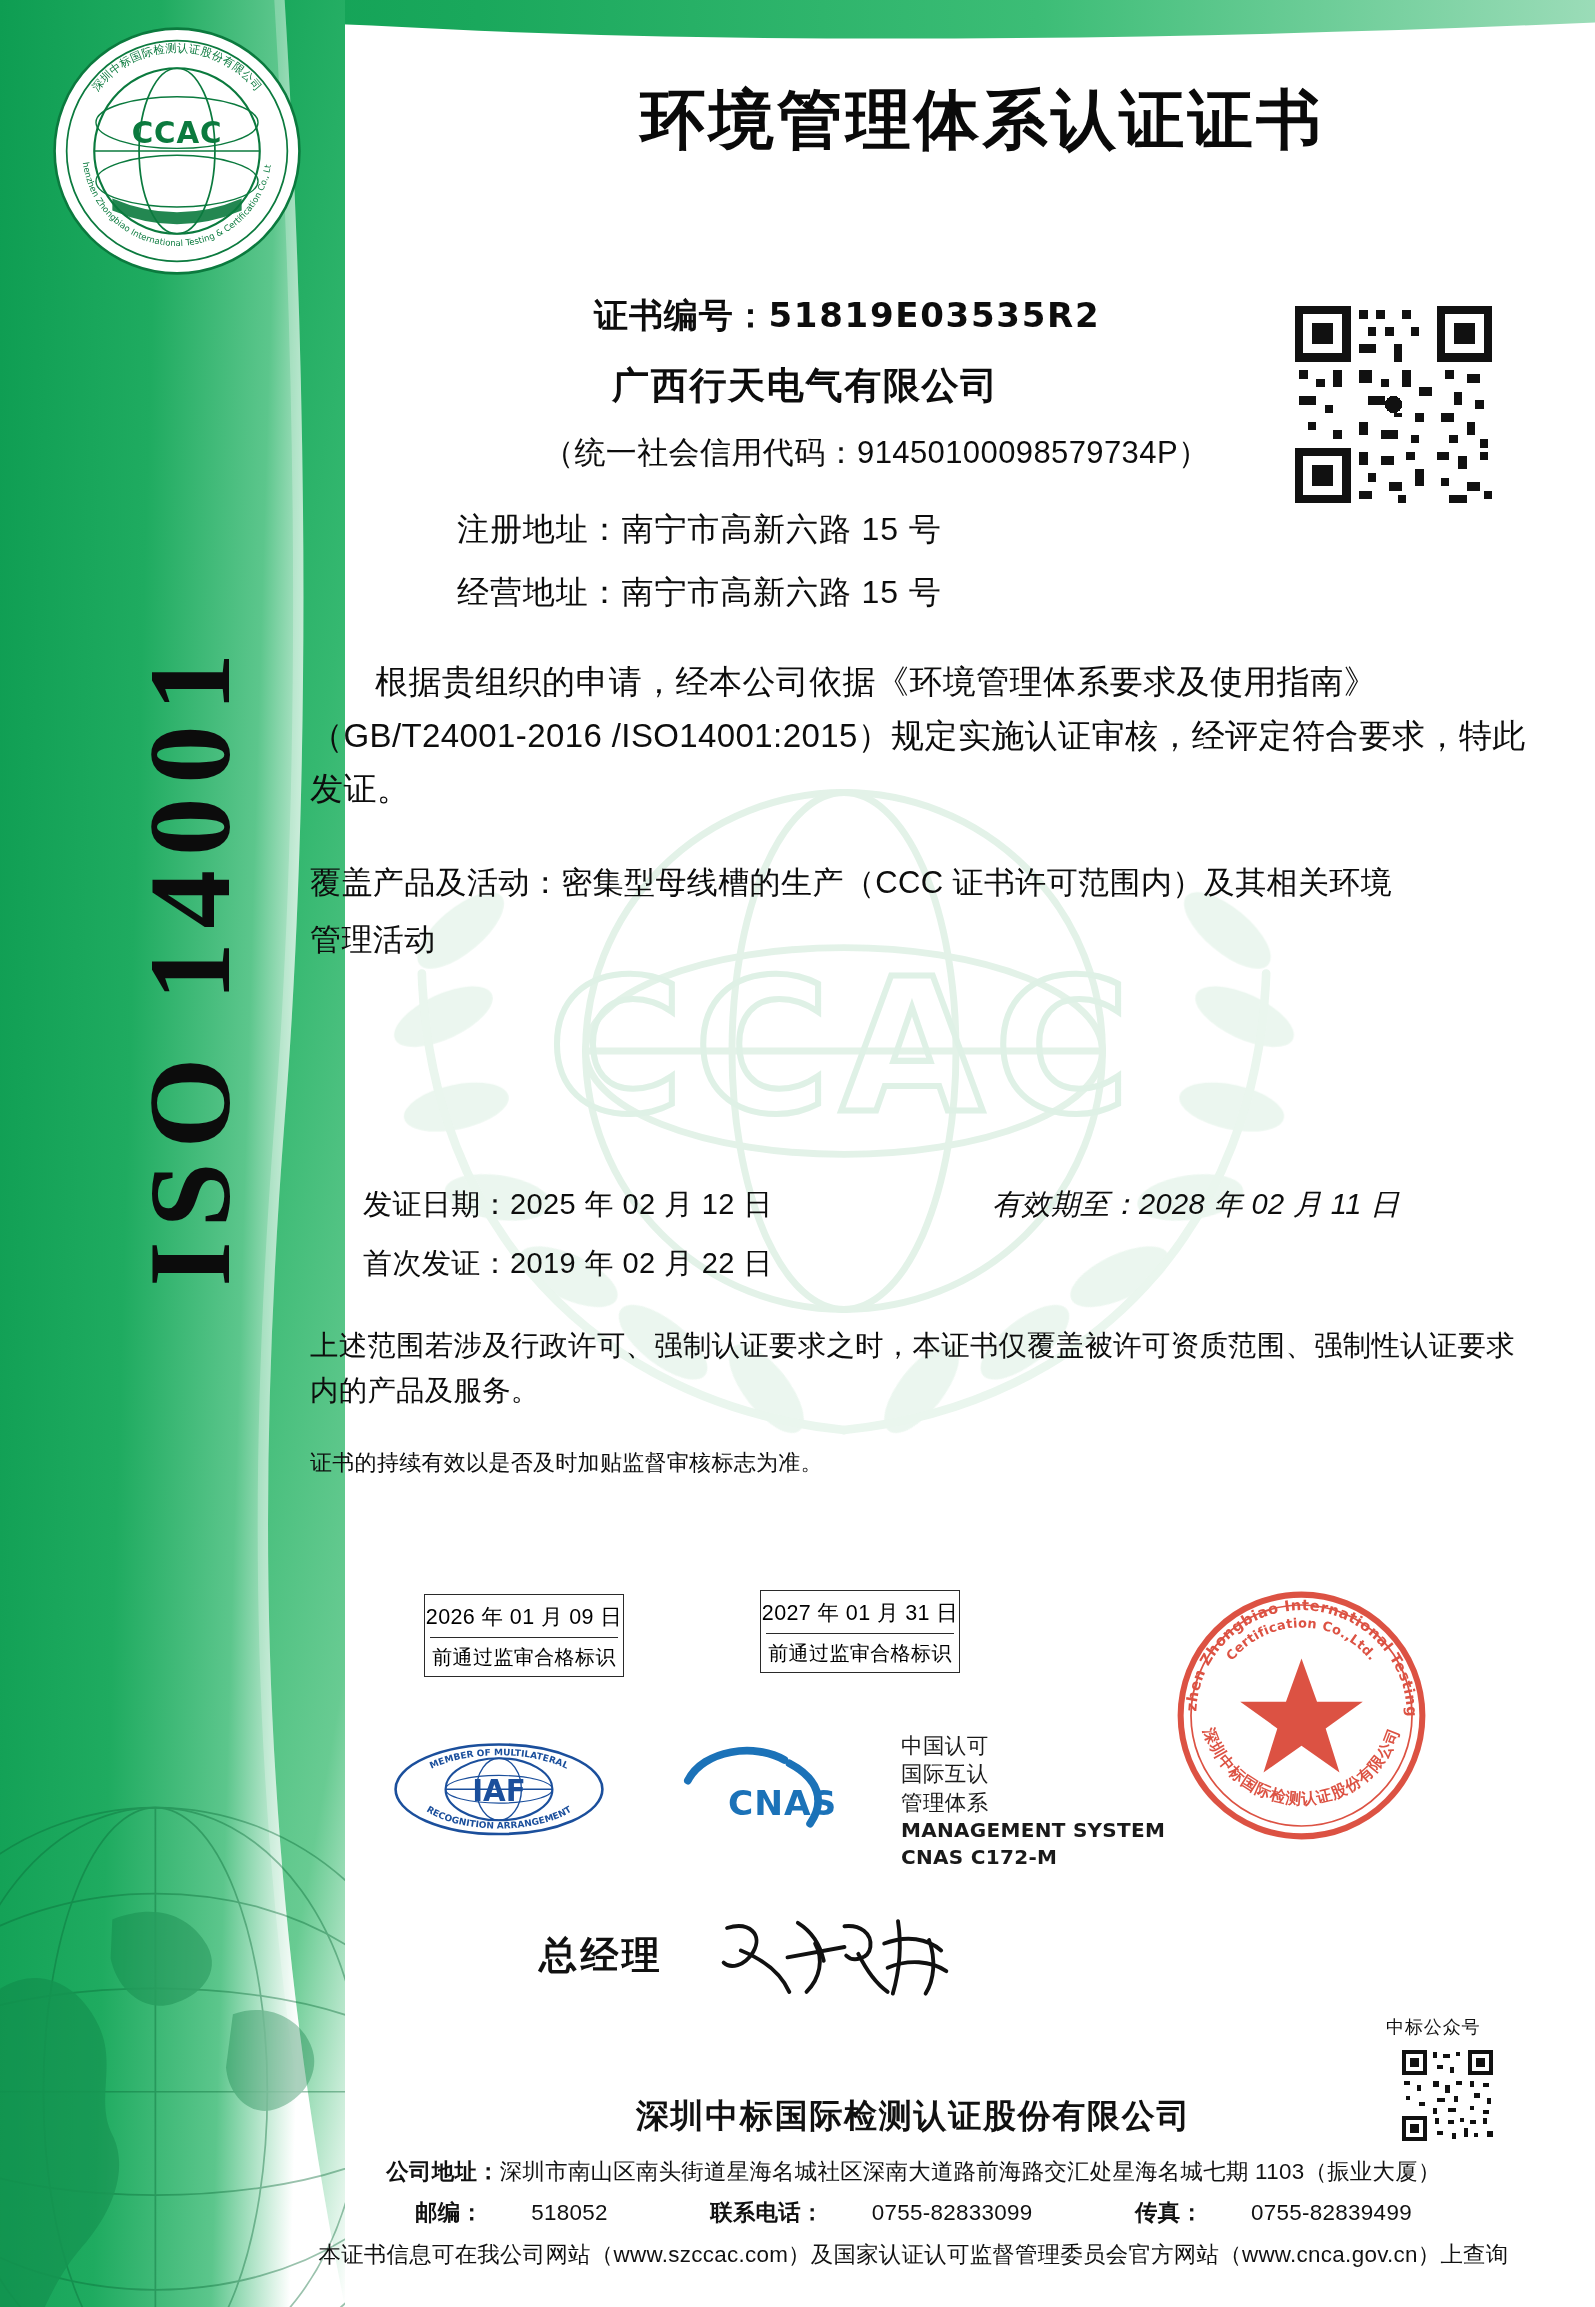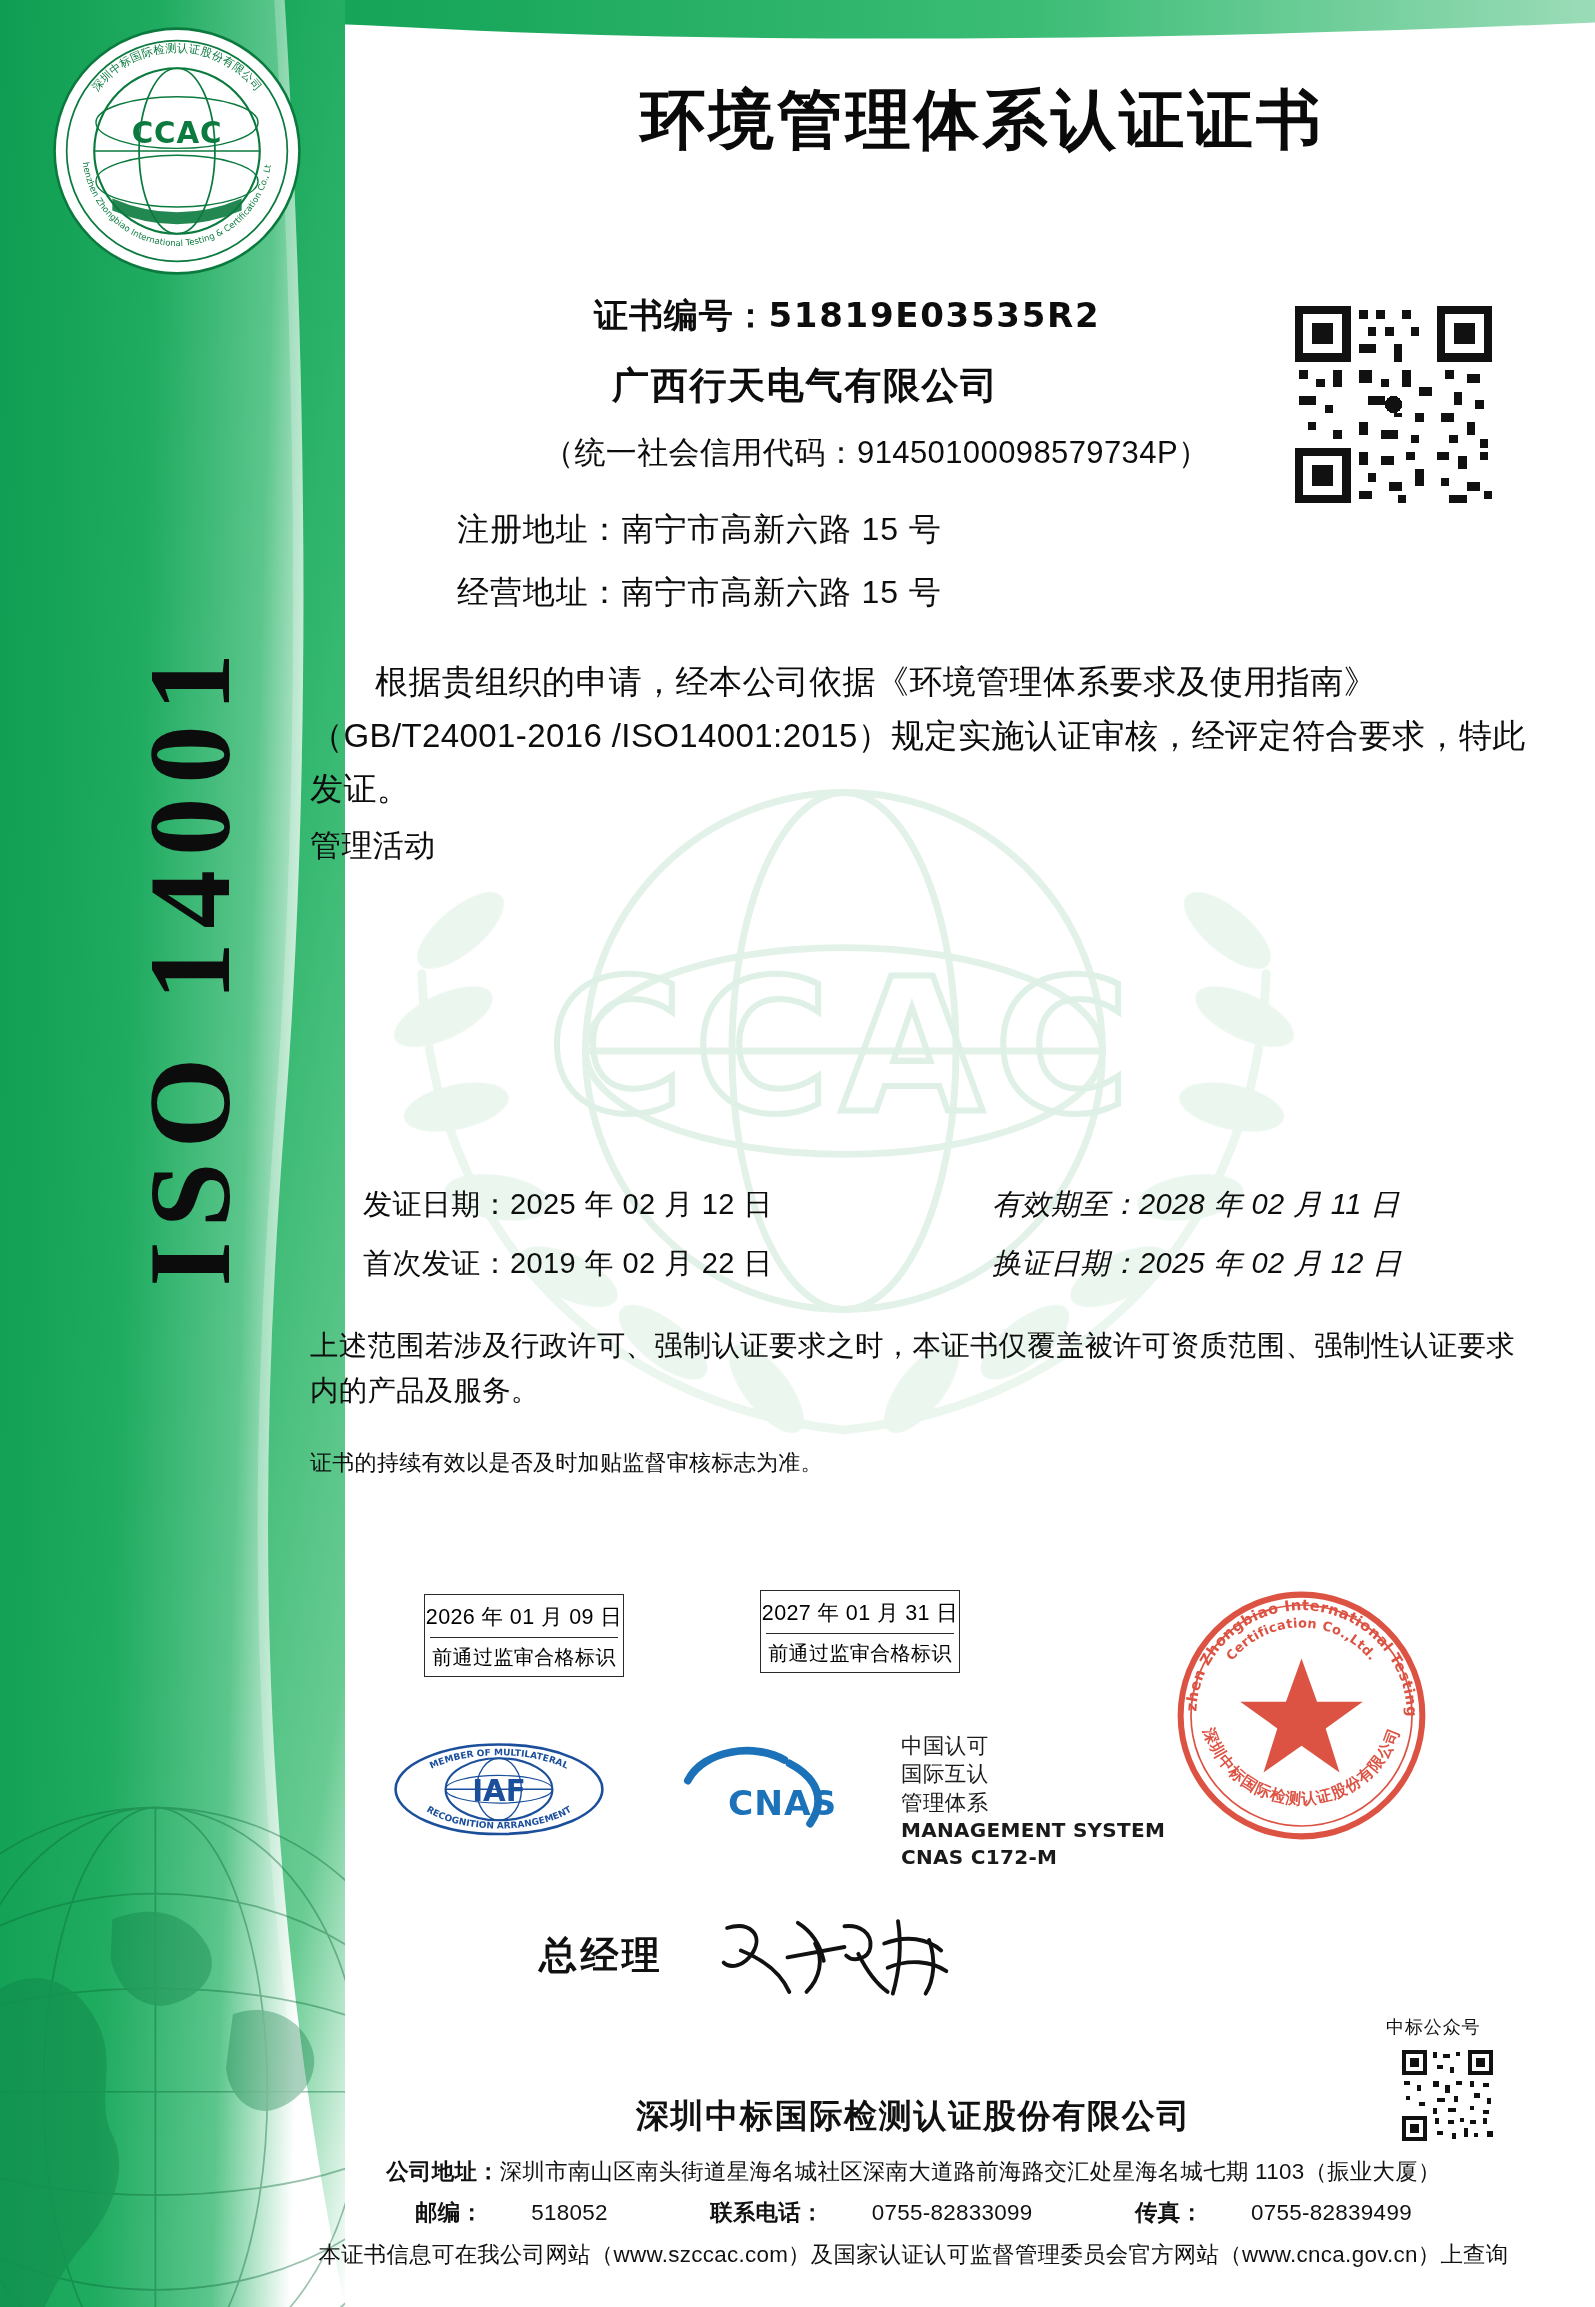--- a/index.html
+++ b/index.html
@@ -512,37 +512,35 @@
 
     <div class="company">广西行天电气有限公司</div>
 
     <div class="credit">（统一社会信用代码：91450100098579734P）</div>
 
     <div class="addr">注册地址：南宁市高新六路 15 号</div>
     <div class="addr">经营地址：南宁市高新六路 15 号</div>
 
     <div class="para indent">根据贵组织的申请，经本公司依据《环境管理体系要求及使用指南》（GB/T24001-2016 /ISO14001:2015）规定实施认证审核，经评定符合要求，特此发证。</div>
 
+    <div class="scope">覆盖产品及活动：密集型母线槽的生产（CCC 证书许可范围内）及其相关环境</div>
     <div class="scope" style="margin-top:3.4px;">管理活动</div>
 
     <div class="dates">
       <div class="row">
         <div class="col-l">
           <span>发证日期：</span><span>2025 年 02 月 12 日</span>
         </div>
         <div class="col-r">
           <span>有效期至：</span><span>2028 年 02 月 11 日</span>
         </div>
       </div>
       <div class="row">
         <div class="col-l">
           <span>首次发证：</span><span>2019 年 02 月 22 日</span>
-        </div>
-        <div class="col-r">
-          <span>换证日期：</span><span>2025 年 02 月 12 日</span>
         </div>
       </div>
     </div>
 
     <div class="note">上述范围若涉及行政许可、强制认证要求之时，本证书仅覆盖被许可资质范围、强制性认证要求内的产品及服务。</div>
     <div class="note2">证书的持续有效以是否及时加贴监督审核标志为准。</div>
   </div>
 
   <div class="surv-box" id="surv1">
     <div class="d1">2026 年 01 月 09 日</div>

